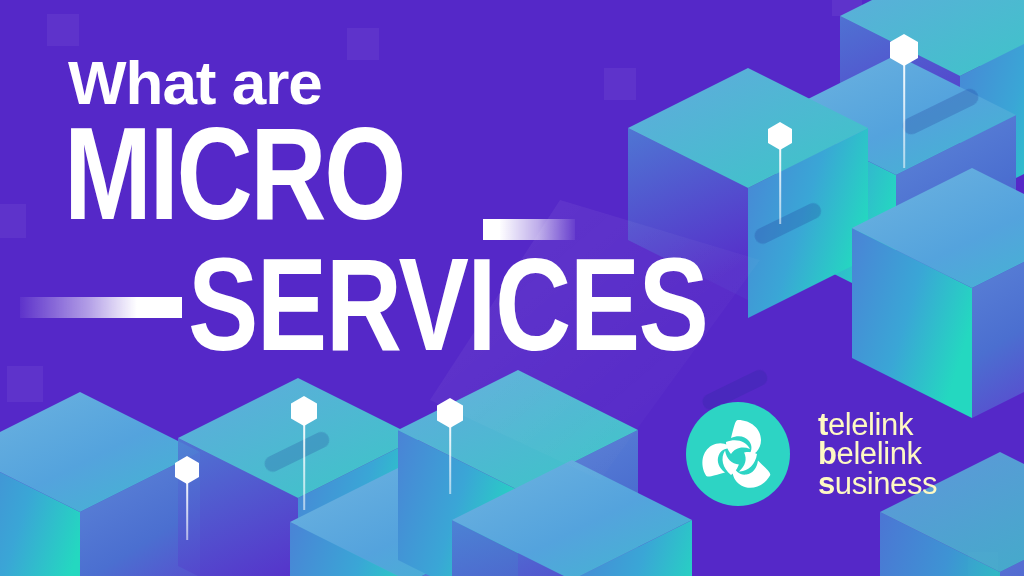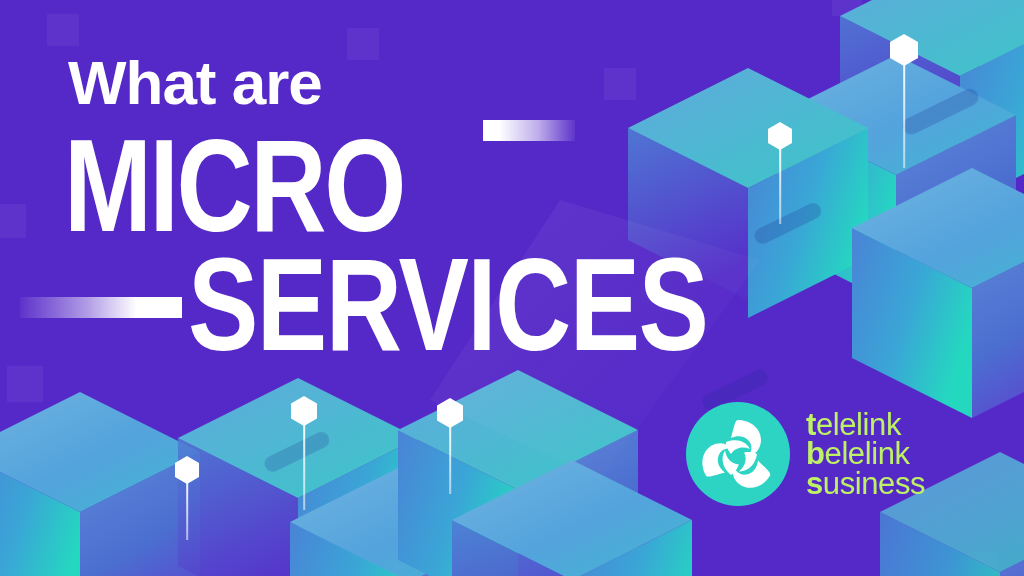--- a/index.html
+++ b/index.html
@@ -19,21 +19,21 @@
 
   .line-what {
     position:absolute; left:68px; top:52px;
     font-size:62px; font-weight:bold; color:#ffffff;
     letter-spacing:-1px; line-height:1;
     white-space:nowrap;
   }
   .line-micro {
     position:absolute; left:64px; top:120px;
     height:120px;
-    display:flex; align-items:flex-start;
+    display:flex; align-items:flex-end;
     white-space:nowrap;
   }
   .line-services {
     position:absolute; left:20px; top:240px;
     height:130px;
     display:flex; align-items:center;
     white-space:nowrap;
   }
   .big {
     font-size:132px; font-weight:bold; color:#ffffff;
@@ -52,21 +52,21 @@
     width:162px;
     background:linear-gradient(to right,rgba(255,255,255,0.05) 0%,rgba(255,255,255,0.55) 42%,#ffffff 72%,#ffffff 100%);
     margin-right:6px;
     position:relative; top:2px;
   }
 
   
   .logo { position:absolute; left:686px; top:402px; display:flex; align-items:center; }
   .logo-mark { width:104px; height:104px; flex:0 0 auto; }
   .logo-text {
-    margin-left:16px; color:#bef264;
+    margin-left:28px; color:#fef9c3;
     font-size:31px; line-height:0.95;
     letter-spacing:-0.4px;
   }
   .logo-text .ln { white-space:nowrap; display:block; font-weight:300; }
   .logo-text .ln b { font-weight:bold; }
 </style>
 </head>
 <body>
 
 <div id="stage">

